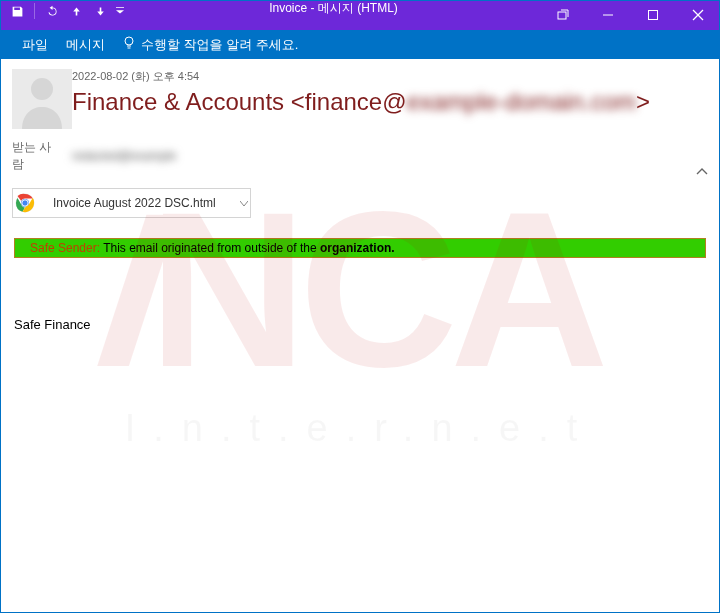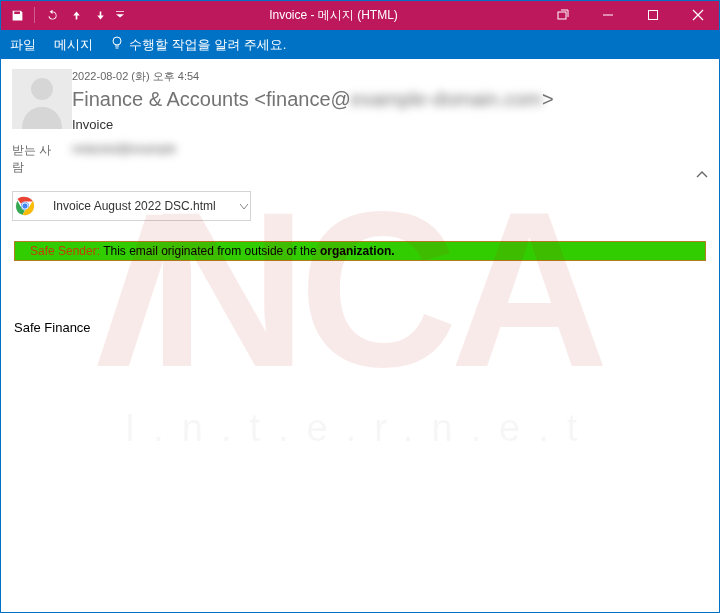--- a/index.html
+++ b/index.html
@@ -1,45 +1,45 @@
 <!DOCTYPE html>
 <html><head>
 <meta charset="utf-8">
 <style>
 * { margin: 0; padding: 0; box-sizing: border-box; }
 body { width: 720px; height: 613px; font-family: "Malgun Gothic", "Segoe UI", sans-serif; font-size: 12px; background: #fff; position: relative; overflow: hidden; }
 
 
-.titlebar { height: 30px; background: #be185d; display: flex; align-items: center; color: #fff; }
+.titlebar { height: 30px; background: #6d28d9; display: flex; align-items: flex-start; color: #fff; }
 .qat { display: flex; align-items: center; gap: 2px; padding-left: 6px; }
 .qat-btn { width: 22px; height: 22px; display: flex; align-items: center; justify-content: center; cursor: pointer; }
 .qat-btn svg { width: 13px; height: 13px; fill: #fff; }
 .qat-sep { width: 1px; height: 16px; background: rgba(255,255,255,0.3); margin: 0 4px; }
 .title-text { flex: 1; text-align: center; font-size: 12px; color: #fff; }
 .win-controls { display: flex; }
 .win-btn { width: 45px; height: 30px; display: flex; align-items: center; justify-content: center; cursor: pointer; }
 .win-btn svg { width: 12px; height: 12px; stroke: #fff; fill: none; stroke-width: 1; }
 .win-btn:last-child svg { stroke-width: 1.2; }
 
 
-.ribbonbar { height: 29px; background: #0072c6; display: flex; align-items: center; padding-left: 10px; gap: 18px; color: #fff; font-size: 13px; }
+.ribbonbar { height: 29px; background: #0072c6; display: flex; align-items: center; padding-left: 22px; gap: 18px; color: #fff; font-size: 13px; }
 .ribbon-item { cursor: pointer; }
 .ribbon-tell { display: flex; align-items: flex-start; gap: 6px; }
 
 
 .header-area { padding: 10px 12px 8px 12px; position: relative; }
 .avatar { float: left; width: 60px; height: 60px; background: #eaeaea; display: flex; align-items: flex-end; justify-content: center; overflow: hidden; }
 .avatar svg { width: 50px; height: 58px; fill: #d6d6d6; }
 .header-meta { margin-left: 38px; }
 .date-line { color: #666; font-size: 11px; margin-bottom: 4px; }
-.from-line { color: #737373; font-size: 20px; margin-bottom: 6px; }
+.from-line { color: #7f1d1d; font-size: 24px; margin-bottom: 6px; }
 .blur { filter: blur(4px); }
 .subject-line { color: #333; font-size: 13px; }
 .recipients { clear: both; padding-top: 10px; font-size: 12px; color: #555; }
-.recip-row { display: flex; gap: 10px; margin-bottom: 3px; }
+.recip-row { display: flex; align-items: center; gap: 10px; margin-bottom: 3px; }
 .recip-label { width: 50px; color: #666; }
 .plus-box { border: 1px solid #888; font-size: 9px; width: 11px; height: 11px; display: inline-flex; align-items: center; justify-content: center; margin-right: 4px; }
 .expand-caret { position: absolute; right: 12px; bottom: 6px; cursor: pointer; color: #666; }
 
 
 .attachment-row { padding: 4px 12px 10px 12px; }
 .attachment-chip { display: inline-flex; align-items: center; border: 1px solid #d4d4d4; padding: 4px 2px; gap: 18px; }
 .attach-icon { width: 20px; height: 20px; }
 .attach-meta { line-height: 1.2; }
 .attach-name { font-size: 12px; color: #333; }
@@ -137,21 +137,20 @@
     <svg viewBox="0 0 50 58">
         <circle cx="25" cy="18" r="11"></circle>
         <path d="M5 58c0-14 9-22 20-22s20 8 20 22H5z"></path>
       </svg>
   </div>
   <div class="header-meta">
     <div class="date-line">2022-08-02 (화) 오후 4:54</div>
     <div class="from-line">
       <span>Finance &amp; Accounts </span><span>&lt;finance@</span><span class="blur">example-domain.com</span><span>&gt;</span>
     </div>
-    <div class="subject-line">Invoice</div>
   </div>
   <div class="recipients">
     <div class="recip-row">
       <span class="recip-label">받는 사람</span>
       <span class="blur">redacted@example</span>
     </div>
   </div>
   <div class="expand-caret">
     <svg width="12" height="8" viewBox="0 0 12 8">
         <path d="M1 7l5-5 5 5" stroke="#666" fill="none" stroke-width="1.4"></path>

